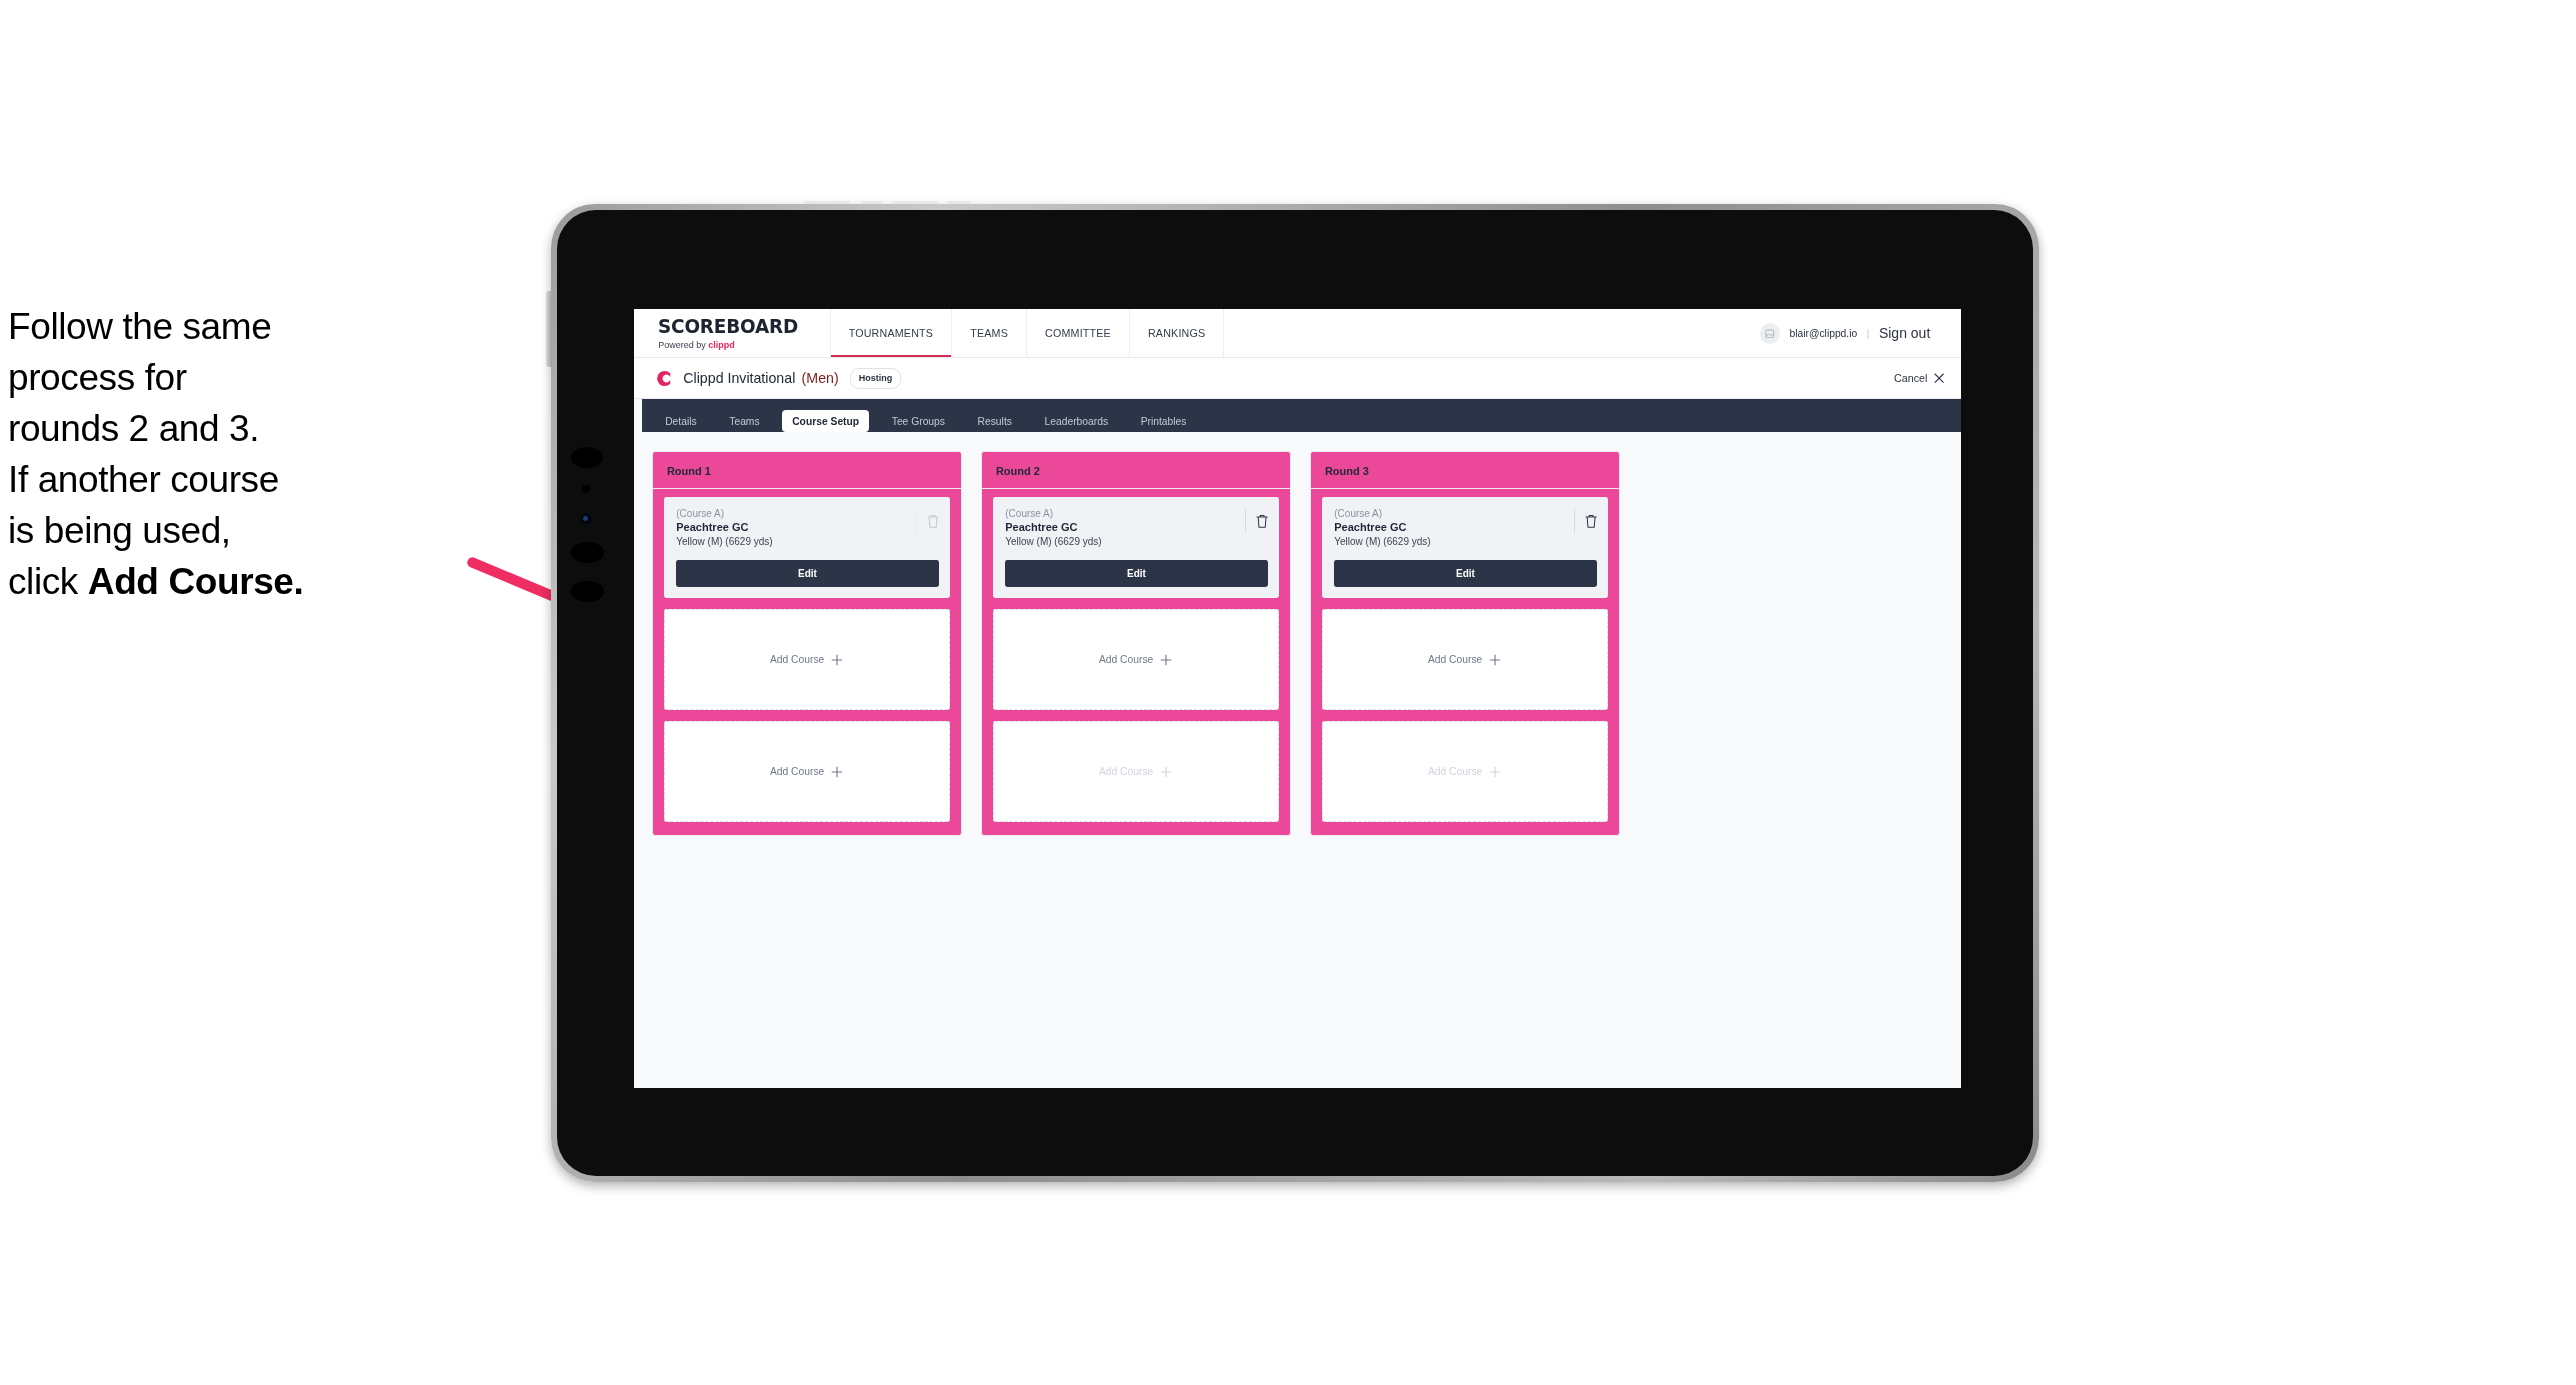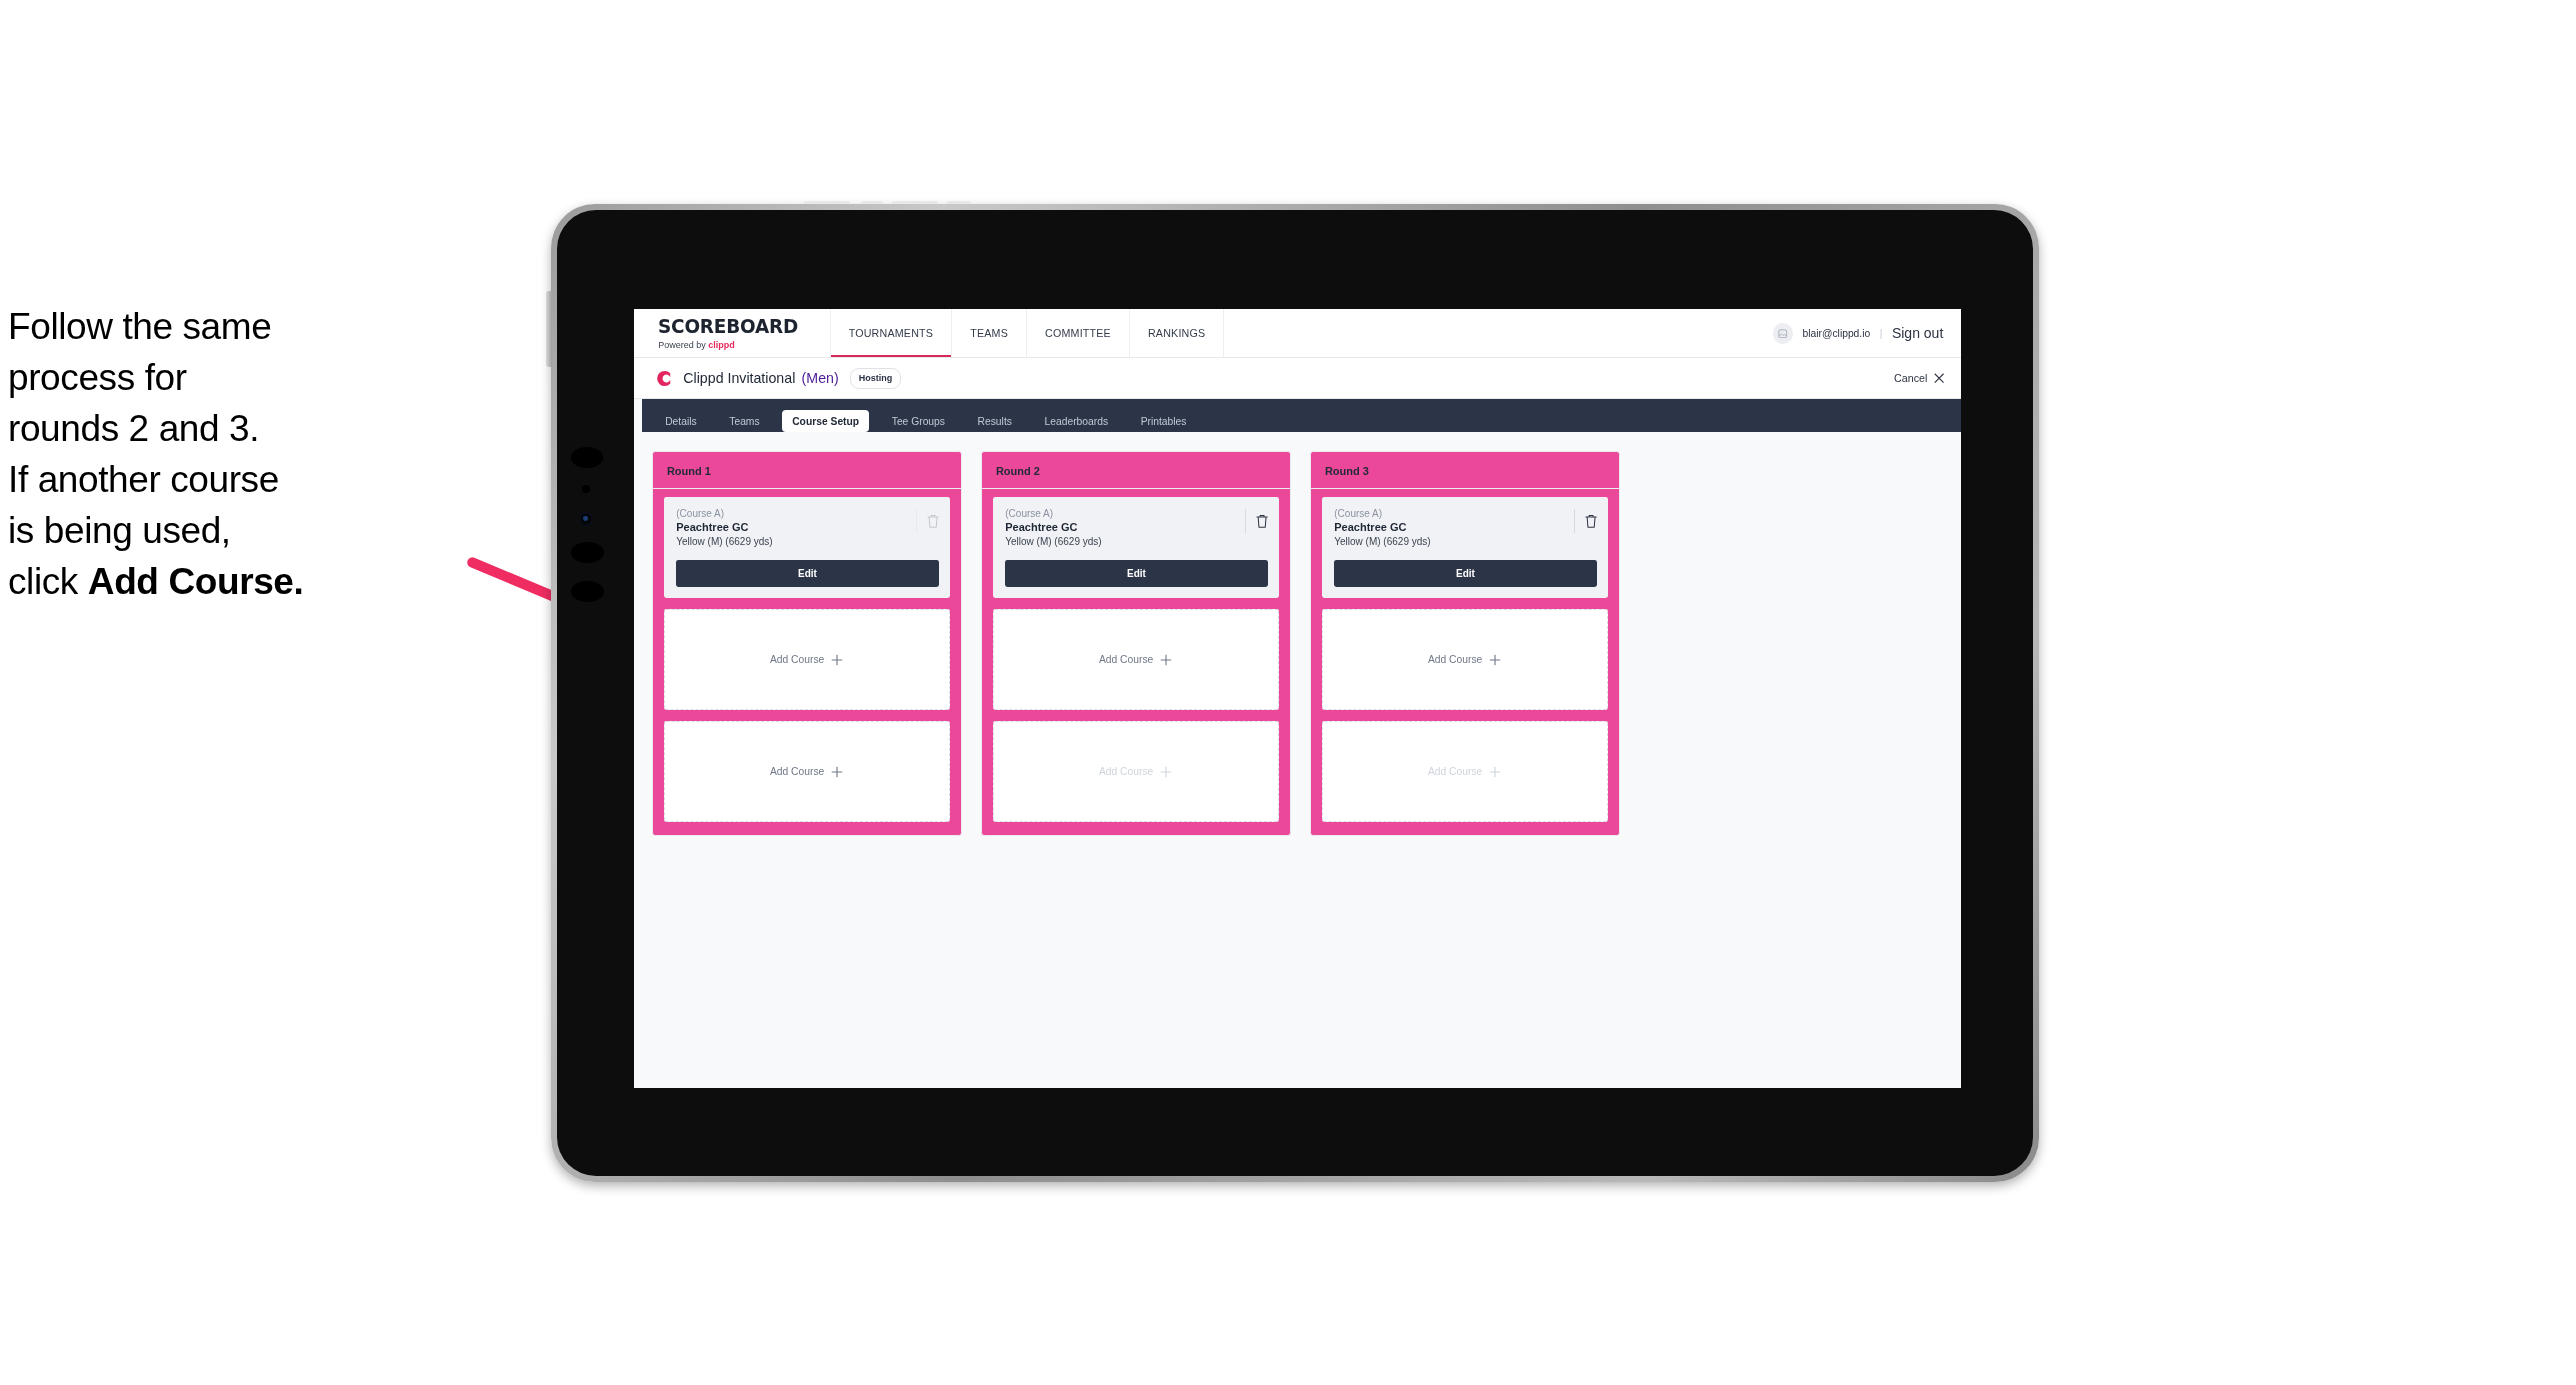--- a/index.html
+++ b/index.html
@@ -91,41 +91,41 @@
   .nav-link {
     display:flex; align-items:center; padding: 0 18px;
     font-size: 10.7px; letter-spacing:0.2px; color:#343c4b;
     border-right:0.8px solid #eceef1; cursor:pointer;
     position:relative; white-space:nowrap;
   }
   .nav-link.active::after {
     content:''; position:absolute; left:0; right:0; bottom:0; height:2.4px; background:#d62b56;
   }
   .topnav-right {
-    margin-left:auto; display:flex; align-items:center; gap:9.5px; padding-right:18px;
+    margin-left:auto; display:flex; align-items:center; gap:9.5px; padding-right:31px;
   }
   .avatar {
     width:20.5px; height:20.5px; border-radius:50%; background:#eceef2;
     display:flex; align-items:center; justify-content:center; color:#9aa2b0; font-size:9.5px;
   }
   .user-email { font-size:10.3px; color:#2c3342; }
   .sep { color:#c3c8d1; font-size:10.3px; }
   .signout { font-size:14px; color:#2c3342; cursor:pointer; }
 
   
   .titlebar {
     height: 41px; background:#fff; display:flex; align-items:center;
     padding: 0 17.4px 0 19px; border-bottom:0.8px solid #e6e8ec;
   }
   .clogo {
     width:20.5px; height:20.5px; margin-right:9.5px; flex:none;
     display:flex; align-items:center; justify-content:center;
   }
   .t-name { font-size:14.2px; color:#222a38;text-align:center; }
-  .t-gender { font-size:14.2px; color:#4c1d95; margin-left:6.3px;text-align:center; }
+  .t-gender { font-size:14.2px; color:#7f1d1d; margin-left:6.3px;text-align:center; }
   .t-badge {
     margin-left:11px; border:0.8px solid #dfe2e7; border-radius:9px;
     font-size:9px; font-weight:700; color:#2a3144; padding:4.7px 8px; background:#fff;
   }
   .cancel {
     margin-left:auto; display:flex; align-items:center; gap:6.3px;
     font-size:10.7px; color:#2c3342; cursor:pointer;
   }
 
   

